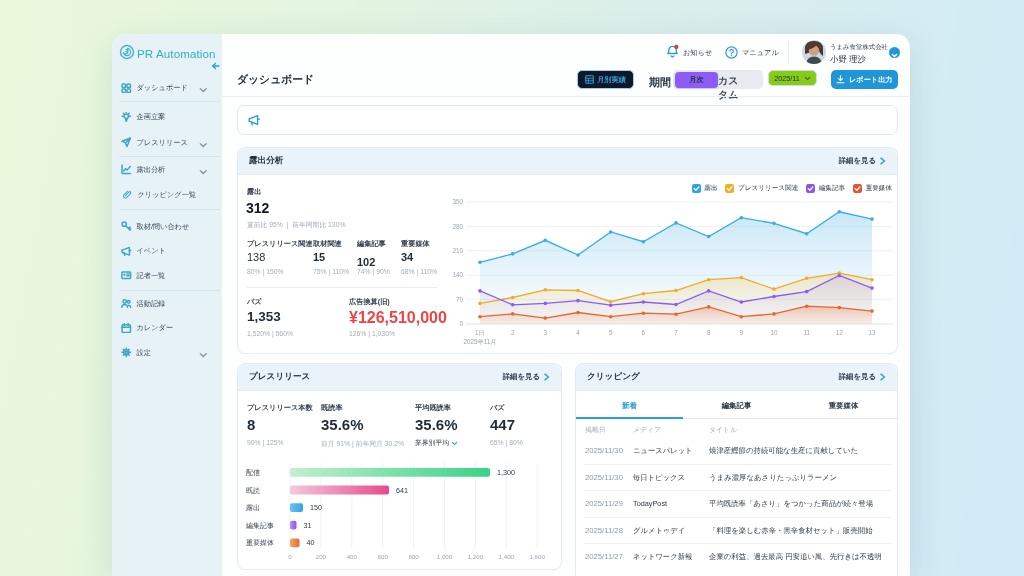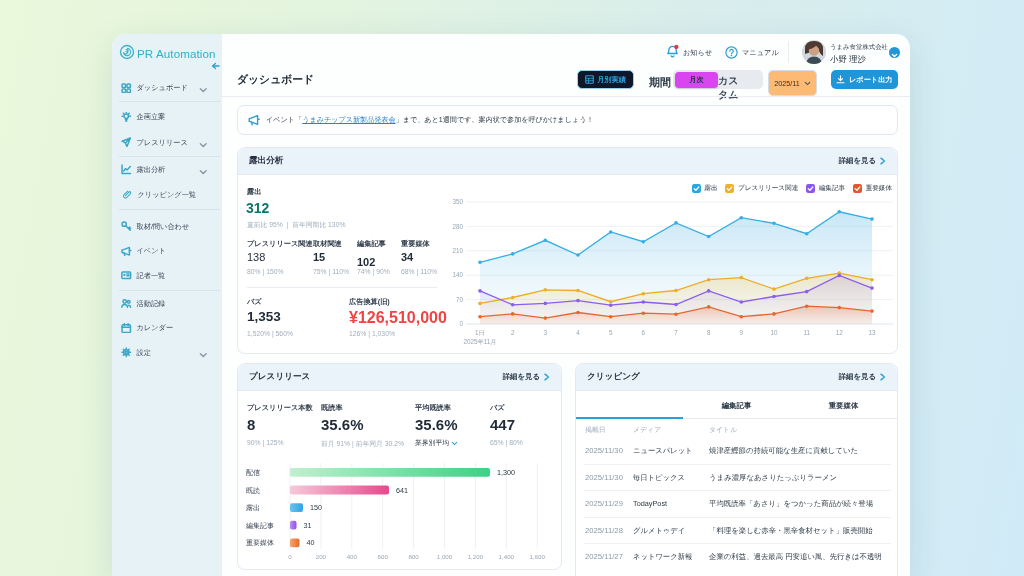--- a/index.html
+++ b/index.html
@@ -138,52 +138,51 @@
     <div class="abs" style="left:125px;top:38.5px;font-size:10.8px;font-weight:bold;color:#222e3c">ダッシュボード</div>
     <div class="abs" style="left:465px;top:36px;width:57px;height:19px;border:1px solid #9bcfeb;border-radius:5px;background:#0f172a;display:flex;align-items:center;justify-content:center">
         <svg width="9" height="9" viewBox="0 0 10 10" style="margin-right:3px">
           <rect x=".8" y=".8" width="8.4" height="8.4" rx="1" fill="none" stroke="#2e9ed6" stroke-width="1.2"></rect>
           <path d="M.8 3.6 h8.4 M4 3.6 V9.2 M.8 6.4 h8.4" stroke="#2e9ed6" stroke-width="1"></path>
         </svg>
         <span style="font-size:7.2px;font-weight:bold;color:#2e9ed6">月別実績</span>
       </div>
     <div class="abs" style="left:537px;top:41px;font-size:11px;font-weight:bold;color:#2b3847">期間</div>
     <div class="abs" style="left:561px;top:36px;width:90px;height:19px;background:#e7eaee;border-radius:5px"></div>
-    <div class="abs" style="left:563px;top:37.5px;width:43px;height:16px;background:#d946ef;border-radius:4px;box-shadow:0 1px 2px rgba(30,50,70,.18);display:flex;align-items:center;justify-content:center;font-size:7.2px;font-weight:bold;color:#26323f">月次</div>
+    <div class="abs" style="left:563px;top:37.5px;width:43px;height:16px;background:#8b5cf6;border-radius:4px;box-shadow:0 1px 2px rgba(30,50,70,.18);display:flex;align-items:center;justify-content:center;font-size:7.2px;font-weight:bold;color:#26323f">月次</div>
     <div class="abs" style="left:606px;top:44px;width:28px;height:19px;display:flex;align-items:center;justify-content:center;font-size:10px;font-weight:bold;color:#3e4c5a">カスタム</div>
-    <div class="abs" style="left:656px;top:36px;width:49px;height:26px;background:#fdba74;border:1px solid #d5dce3;border-radius:5px;display:flex;align-items:center;justify-content:center">
+    <div class="abs" style="left:656px;top:36px;width:49px;height:16px;background:#84cc16;border:1px solid #d5dce3;border-radius:5px;display:flex;align-items:center;justify-content:center">
         <span style="font-size:7.2px;color:#26323f">2025/11</span>
         <svg width="7" height="7" viewBox="0 0 8 8" style="margin-left:4px">
           <path d="M1.5 2.8 L4 5.2 L6.5 2.8" stroke="#46535f" stroke-width="1.3" fill="none" stroke-linecap="round"></path>
         </svg>
       </div>
     <div class="abs" style="left:719px;top:36px;width:67px;height:19px;background:#2095d8;border-radius:5px;display:flex;align-items:center;justify-content:center">
         <svg width="9" height="9" viewBox="0 0 10 10" style="margin-right:3.5px">
           <path d="M5 1 V6 M2.8 4 L5 6.2 L7.2 4 M1.2 8.6 H8.8" stroke="#fff" stroke-width="1.3" fill="none" stroke-linecap="round" stroke-linejoin="round"></path>
         </svg>
         <span style="font-size:7.2px;font-weight:bold;color:#fff">レポート出力</span>
       </div>
     <div class="abs" style="left:110px;top:61.5px;width:688px;height:1px;background:#eaeef2"></div>
 
     <div class="abs" style="left:125px;top:71px;width:661px;height:30px;border:1px solid #e2e8ee;border-radius:7px;background:#fff;display:flex;align-items:center">
       <svg width="12" height="12" viewBox="0 0 12 12" style="margin:0 6px 0 10px">
           <path d="M1.2 4.6 V7.4 L3 7.8 L9.6 10.4 V1.6 L3 4.2 Z M3.6 8 L4.2 10.8 M9.6 5.2 h1.6" fill="none" stroke="#2e9ed6" stroke-width="1.4" stroke-linecap="round" stroke-linejoin="round"></path>
         </svg>
-      <span style="font-size:7.1px;color:#2b3845">イベント「<span style="color:#2d7fd0;text-decoration:underline">うまみチップス新製品発表会</span>」まで、あと1週間です。案内状で参加を呼びかけましょう！</span>
     </div>
 
     <div class="card" style="left:125px;top:113px;width:661px;height:207px" id="exposure">
     <div class="card-h">
           <span class="t">露出分析</span>
           <span class="more">詳細を見る<svg width="7" height="8" viewBox="0 0 7 8">
               <path d="M2 1.2 L5.4 4 L2 6.8" stroke="#2e9ed6" stroke-width="1.5" fill="none" stroke-linecap="round" stroke-linejoin="round"></path>
             </svg></span>
         </div>
     <div class="abs statlab" style="left:9px;top:39px">露出</div>
-    <div class="abs" style="left:8px;top:52.5px;font-size:14px;font-weight:bold;color:#0f766e;line-height:1">312</div>
+    <div class="abs" style="left:8px;top:52.5px;font-size:14px;font-weight:bold;color:#0f172a;line-height:1">312</div>
     <div class="abs statsub" style="left:9px;top:71.5px">直前比 95%&nbsp;&nbsp;|&nbsp;&nbsp;前年同期比 130%</div>
     <div class="abs statlab" style="left:9px;top:91px">プレスリリース関連</div>
     <div class="abs statlab" style="left:75px;top:91px">取材関連</div>
     <div class="abs statlab" style="left:119px;top:91px">編集記事</div>
     <div class="abs statlab" style="left:163px;top:91px">重要媒体</div>
     <div class="abs" style="left:9px;top:104px;font-size:11px;font-weight:normal;color:#1f2b38;line-height:1">138</div>
     <div class="abs" style="left:75px;top:104px;font-size:11px;font-weight:bold;color:#1f2b38;line-height:1">15</div>
     <div class="abs" style="left:119px;top:109px;font-size:11px;font-weight:bold;color:#1f2b38;line-height:1">102</div>
     <div class="abs" style="left:163px;top:104px;font-size:11px;font-weight:bold;color:#1f2b38;line-height:1">34</div>
     <div class="abs statsub" style="left:9px;top:119.5px">80% | 150%</div>
@@ -411,20 +410,21 @@
 </div>
 
     <div class="card" style="left:463px;top:329px;width:323px;height:220px" id="clip">
     <div class="card-h">
           <span class="t">クリッピング</span>
           <span class="more">詳細を見る<svg width="7" height="8" viewBox="0 0 7 8">
               <path d="M2 1.2 L5.4 4 L2 6.8" stroke="#2e9ed6" stroke-width="1.5" fill="none" stroke-linecap="round" stroke-linejoin="round"></path>
             </svg></span>
         </div>
     <div class="abs" style="left:0;top:28px;width:321px;height:27px;border-bottom:1px solid #e4e9ee"></div>
+    <div class="abs" style="left:0;top:28px;width:107px;height:27px;display:flex;align-items:center;justify-content:center;font-size:7.4px;font-weight:bold;color:#2196d3">新着</div>
     <div class="abs" style="left:107px;top:28px;width:107px;height:27px;display:flex;align-items:center;justify-content:center;font-size:7.4px;font-weight:bold;color:#2b3845">編集記事</div>
     <div class="abs" style="left:214px;top:28px;width:107px;height:27px;display:flex;align-items:center;justify-content:center;font-size:7.4px;font-weight:bold;color:#2b3845">重要媒体</div>
     <div class="abs" style="left:0;top:52.5px;width:107px;height:2.5px;background:#2b9fd9"></div>
     <div class="abs" style="left:9px;top:60.5px;font-size:6.9px;color:#a0aebc">掲載日</div>
     <div class="abs" style="left:57px;top:60.5px;font-size:6.9px;color:#a0aebc">メディア</div>
     <div class="abs" style="left:133px;top:60.5px;font-size:6.9px;color:#a0aebc">タイトル</div>
     <div class="abs" style="left:9px;top:82px;font-size:7.7px;color:#8c9aa7">2025/11/30</div>
     <div class="abs" style="left:57px;top:82px;font-size:7.3px;color:#2b3845">ニュースパレット</div>
     <div class="abs" style="left:133px;top:82px;font-size:7.4px;color:#2b3845;width:186px;white-space:nowrap">焼津産鰹節の持続可能な生産に貢献していた</div>
         <div class="abs" style="left:9px;top:109px;font-size:7.7px;color:#8c9aa7">2025/11/30</div>

